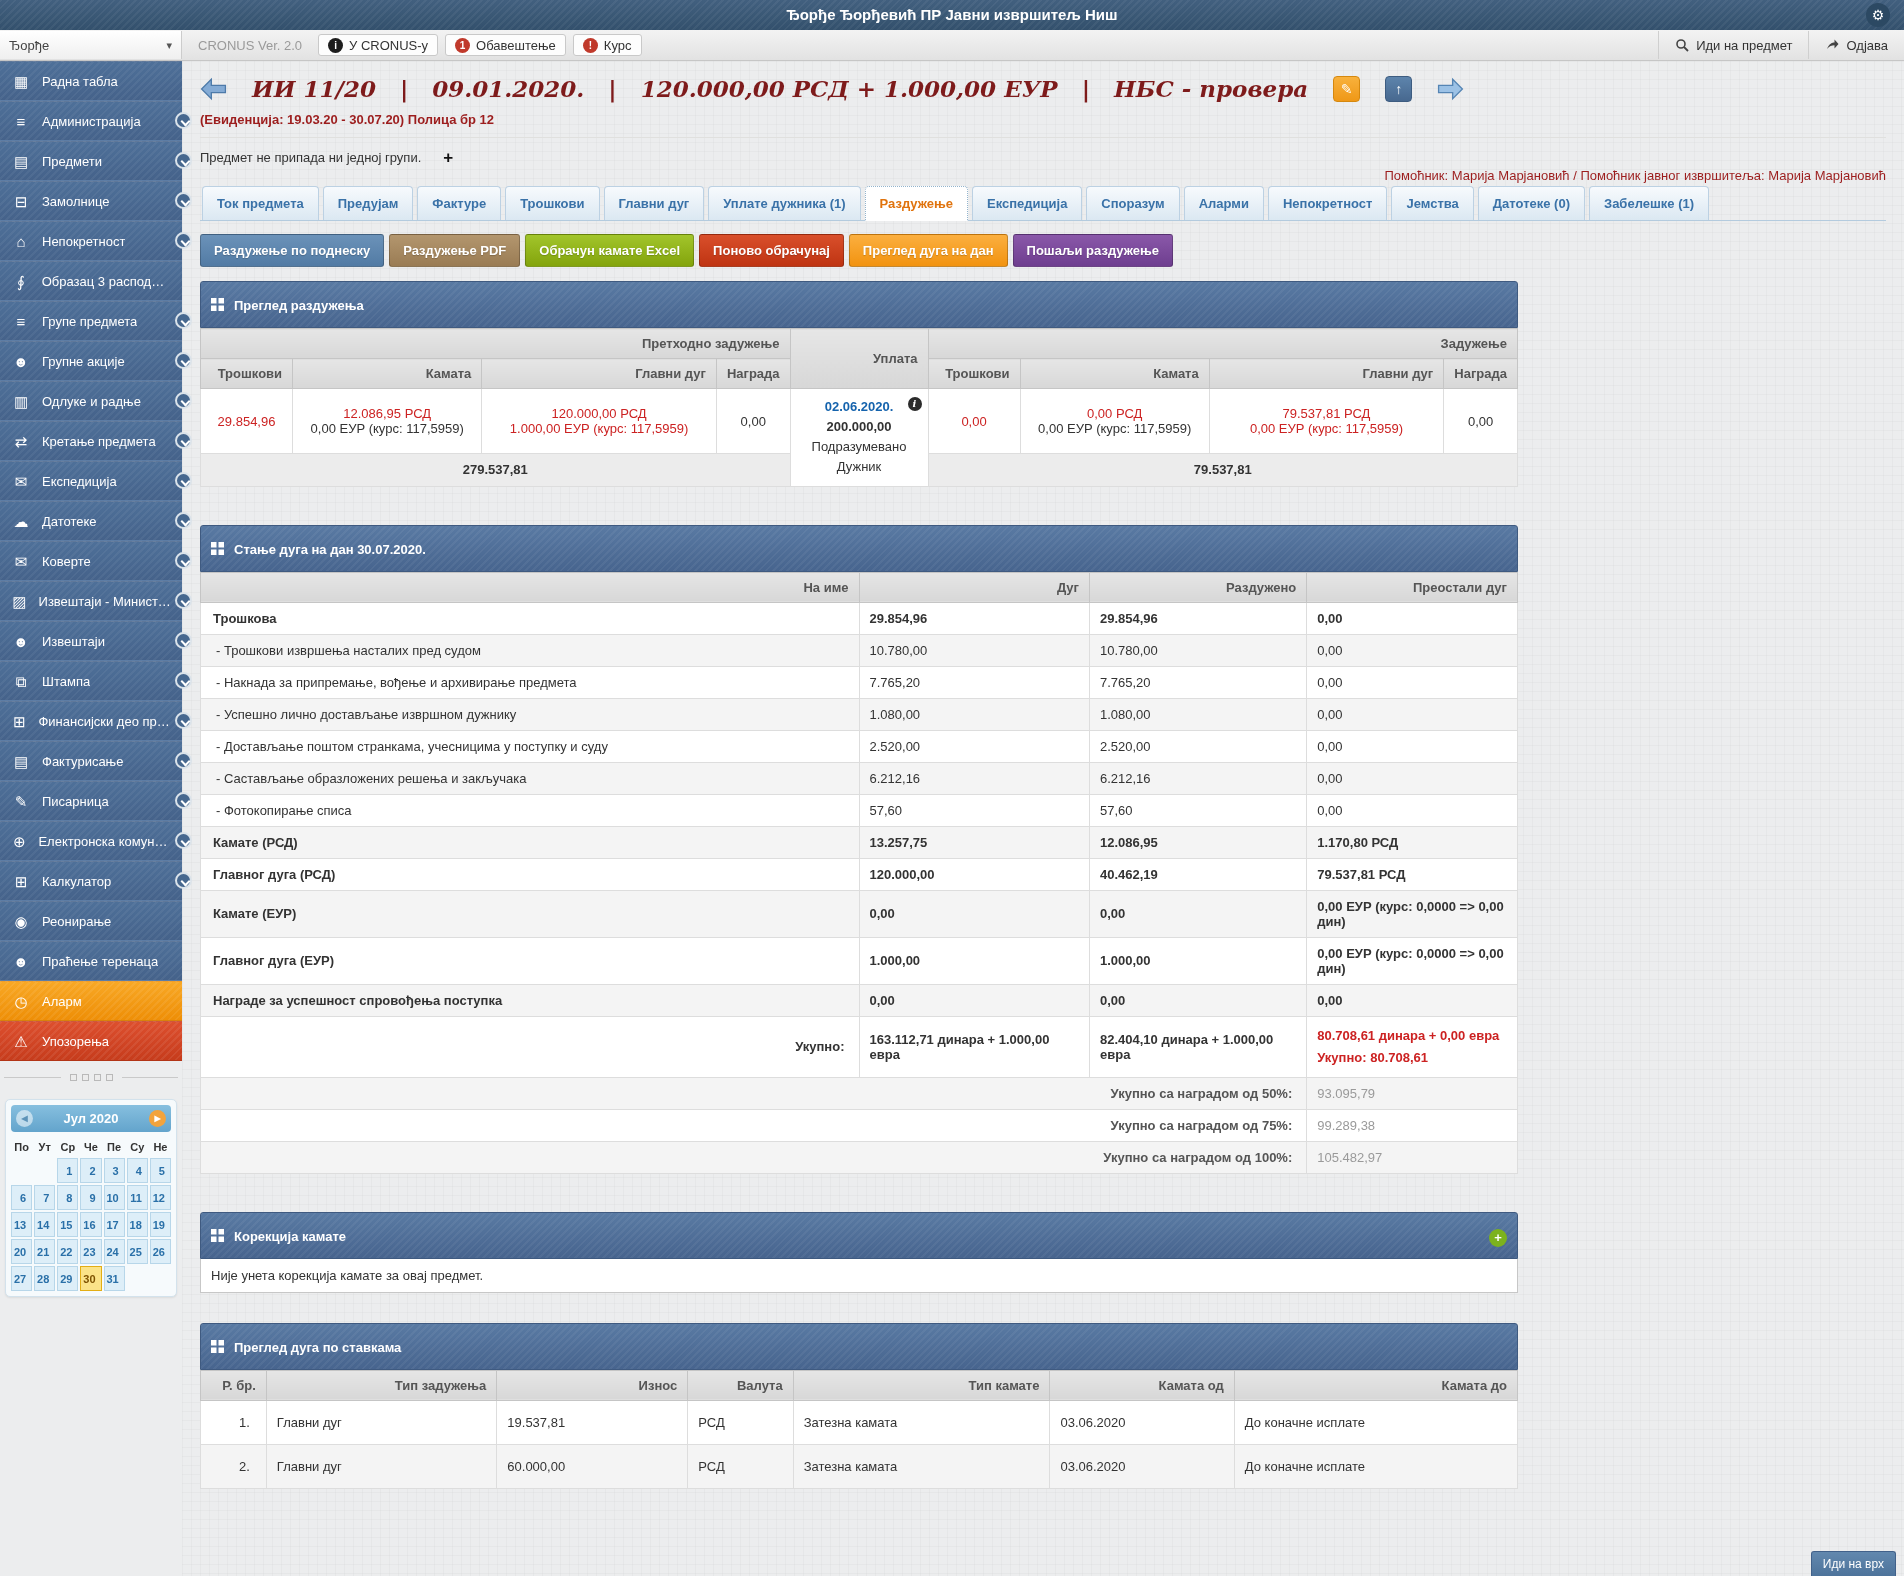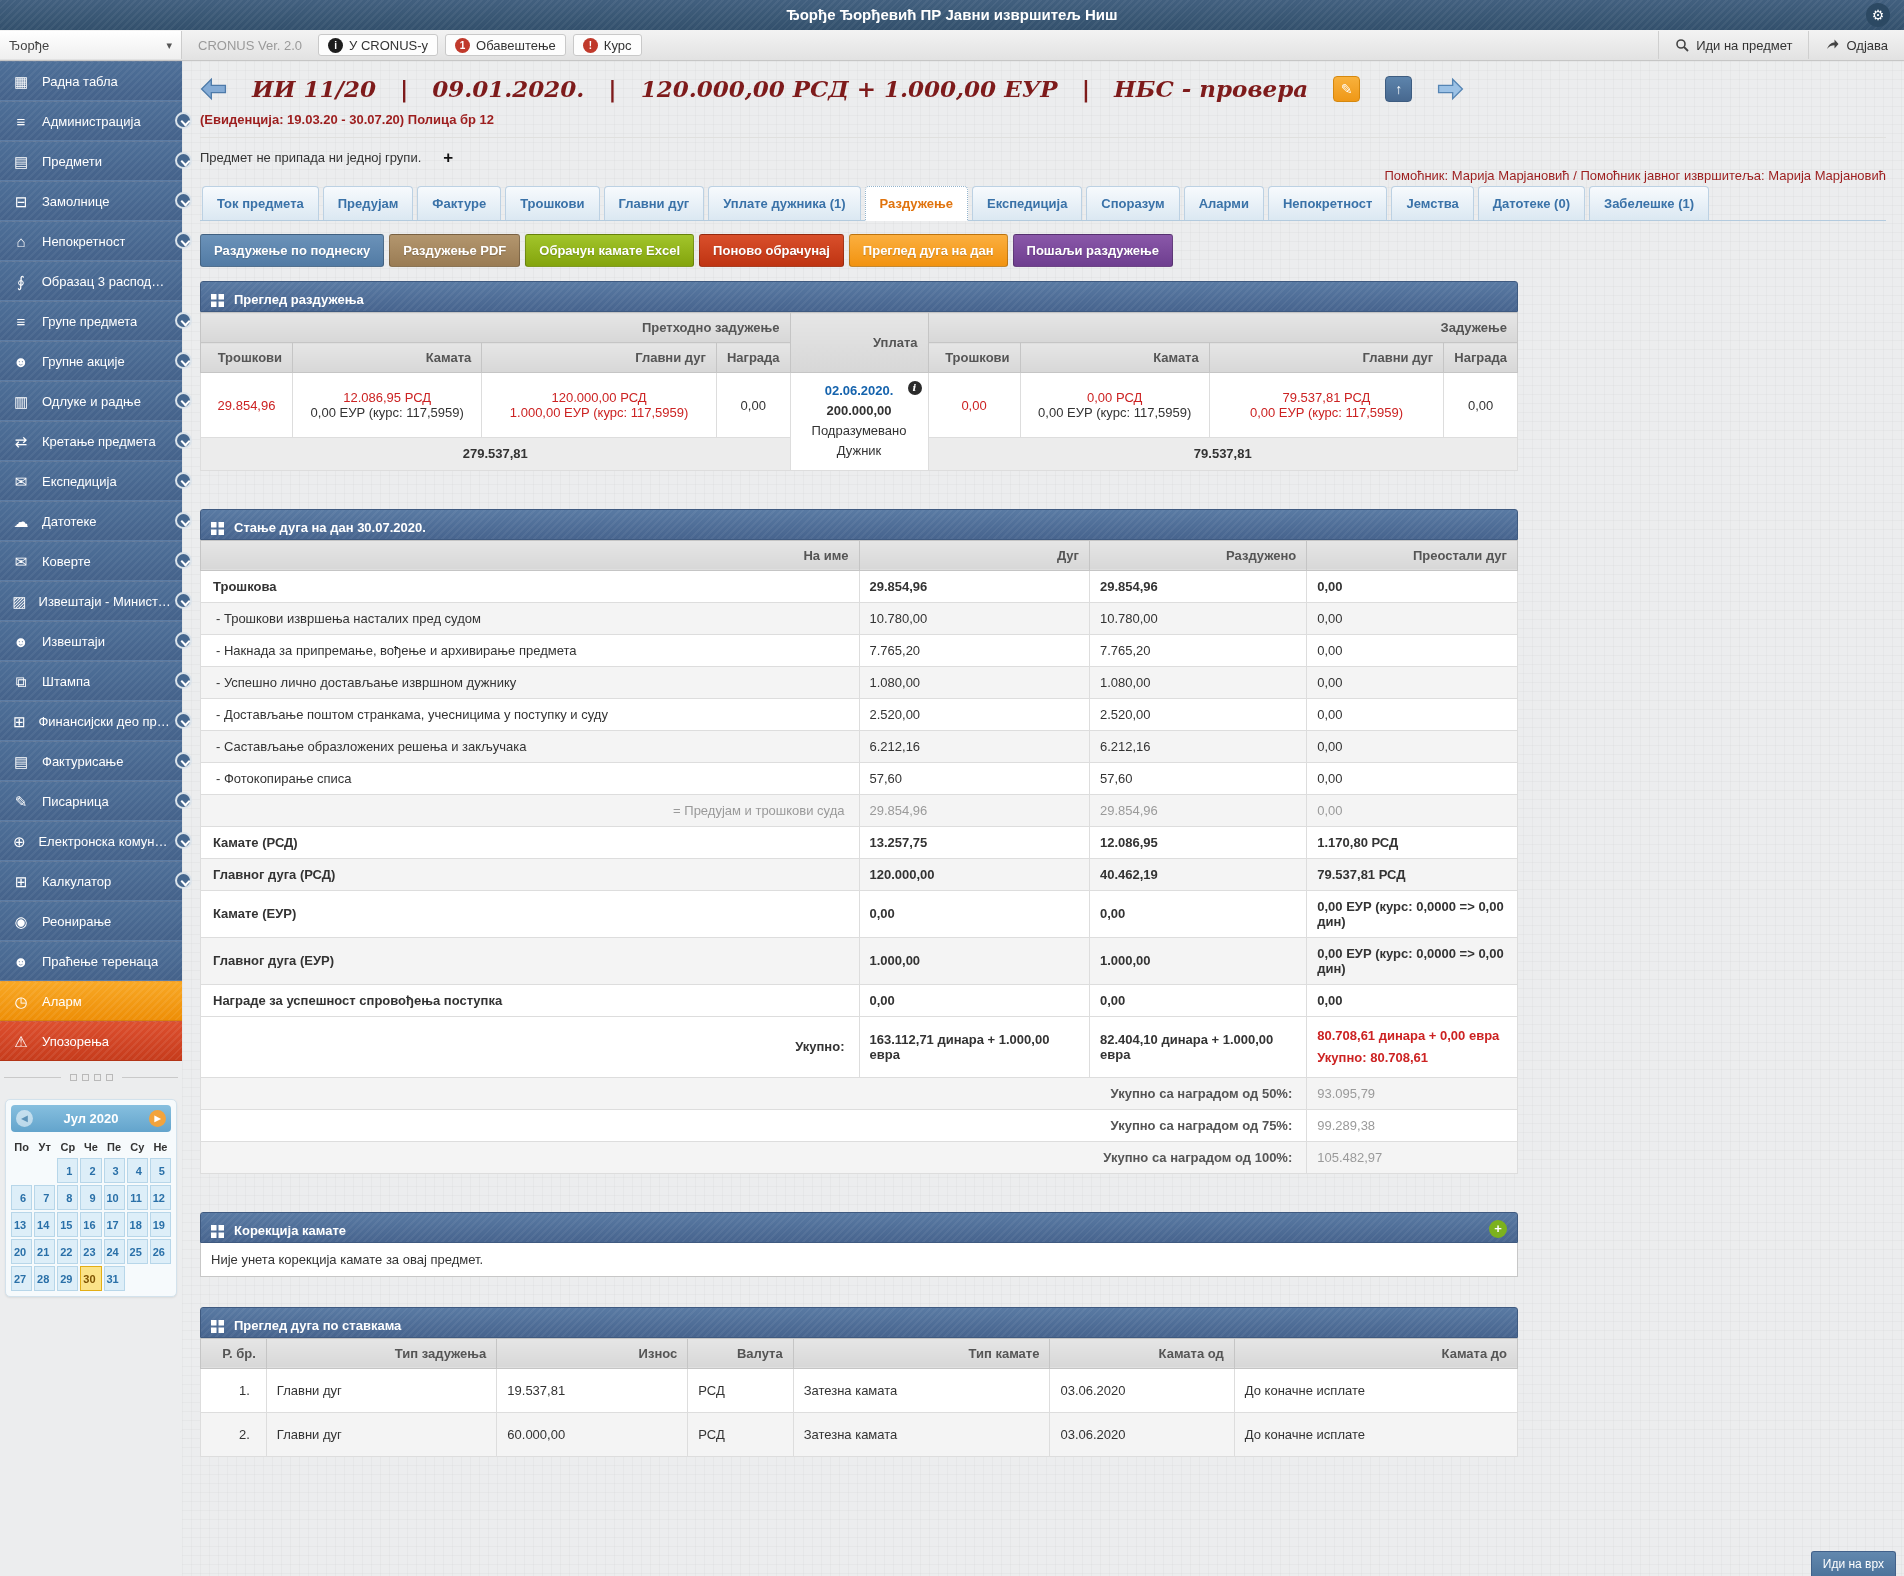--- a/index.html
+++ b/index.html
@@ -89,21 +89,21 @@
   .btn-row{ display:flex; gap:5px; margin:13px 0 14px; }
   .btn{ padding:8px 13px; border-radius:3px; color:#fff; font-size:13px; font-weight:bold; cursor:pointer; border:1px solid rgba(0,0,0,.22); text-shadow:0 1px 1px rgba(0,0,0,.2); }
   .btn.steel{ background:linear-gradient(#6b92b9,#527ba4); }
   .btn.tan{ background:linear-gradient(#b3966e,#9a7c54); }
   .btn.green{ background:linear-gradient(#a2c52b,#83a40c); }
   .btn.red{ background:linear-gradient(#d94f2b,#bf3412); }
   .btn.orange{ background:linear-gradient(#fbaf3f,#f29310); }
   .btn.purple{ background:linear-gradient(#8a58a9,#6e3e8f); }
   
   .panel{ width:1318px; margin-bottom:38px; }
-  .panel-h{ height:31px; display:flex; align-items:flex-end; gap:10px; padding:4px 10px;
+  .panel-h{ height:47px; display:flex; align-items:flex-start; gap:10px; padding:16px 10px;
     color:#fff; font-size:13px; font-weight:bold; border:1px solid #3f5a80; border-radius:3px 3px 0 0;
     background-image:repeating-linear-gradient(135deg, rgba(255,255,255,.05) 0 2px, rgba(255,255,255,0) 2px 5px), linear-gradient(#597aa3,#47648e); }
   .panel-h .add-btn{ margin-left:auto; width:18px; height:18px; border-radius:50%; background:#7cb21d; color:#fff;
     font-size:13px; font-weight:bold; line-height:17px; text-align:center; cursor:pointer; }
   table.t{ width:100%; border-collapse:collapse; background:#fff; font-size:13px; color:#333;
     border:1px solid #c7c7c7; border-top:none; }
   table.t th{ background:linear-gradient(#e6e6e6,#d7d7d7); color:#555; font-weight:bold; padding:7px 10px;
     border:1px solid #c5c5c5; font-size:13px; text-align:right; }
   table.t td{ padding:8px 10px; border:1px solid #ddd; }
   .red-t{ color:#cc2222; }
@@ -659,26 +659,20 @@
               <td>0,00</td>
             </tr>
 
             <tr class="sub">
               <td class="name">- Фотокопирање списа</td>
               <td>57,60</td>
               <td>57,60</td>
               <td>0,00</td>
             </tr>
 
-            <tr class="muted">
-              <td class="name">= Предујам и трошкови суда</td>
-              <td>29.854,96</td>
-              <td>29.854,96</td>
-              <td>0,00</td>
-            </tr>
 
             <tr class="bold">
               <td class="name">Камате (РСД)</td>
               <td>13.257,75</td>
               <td>12.086,95</td>
               <td>1.170,80 РСД</td>
             </tr>
 
             <tr class="bold">
               <td class="name">Главног дуга (РСД)</td>

